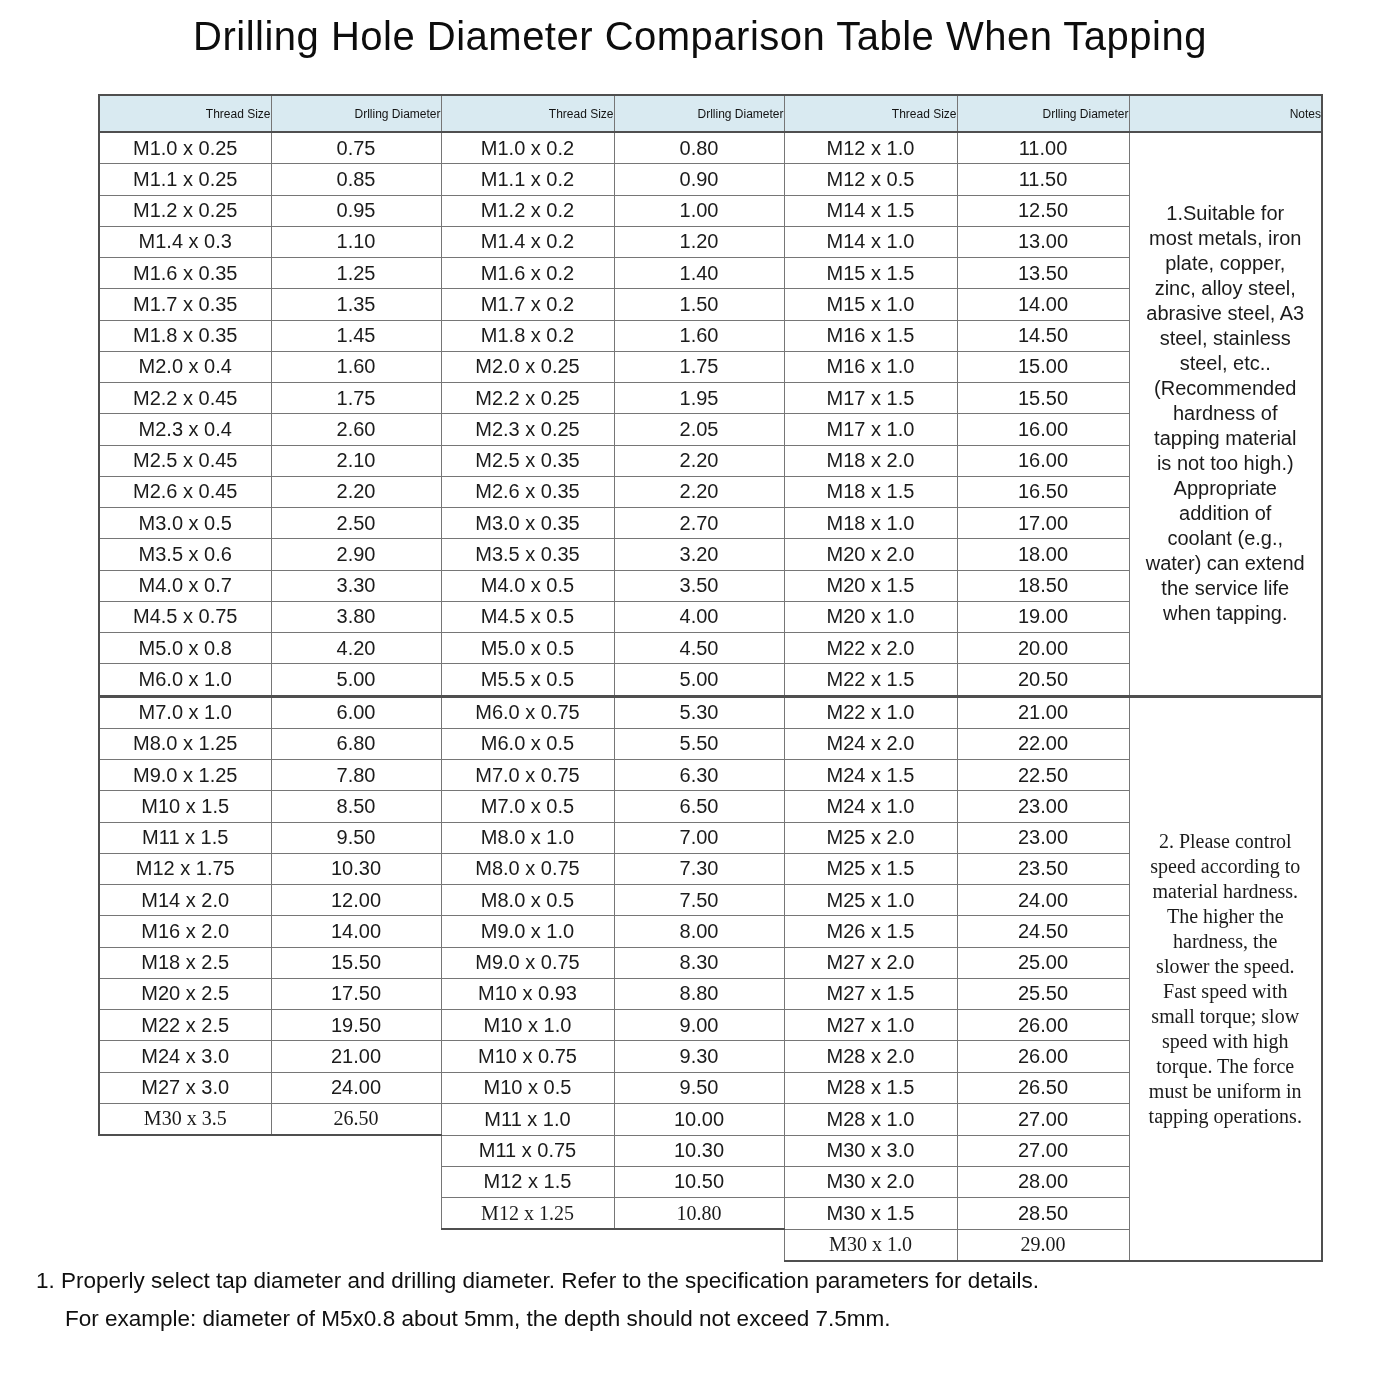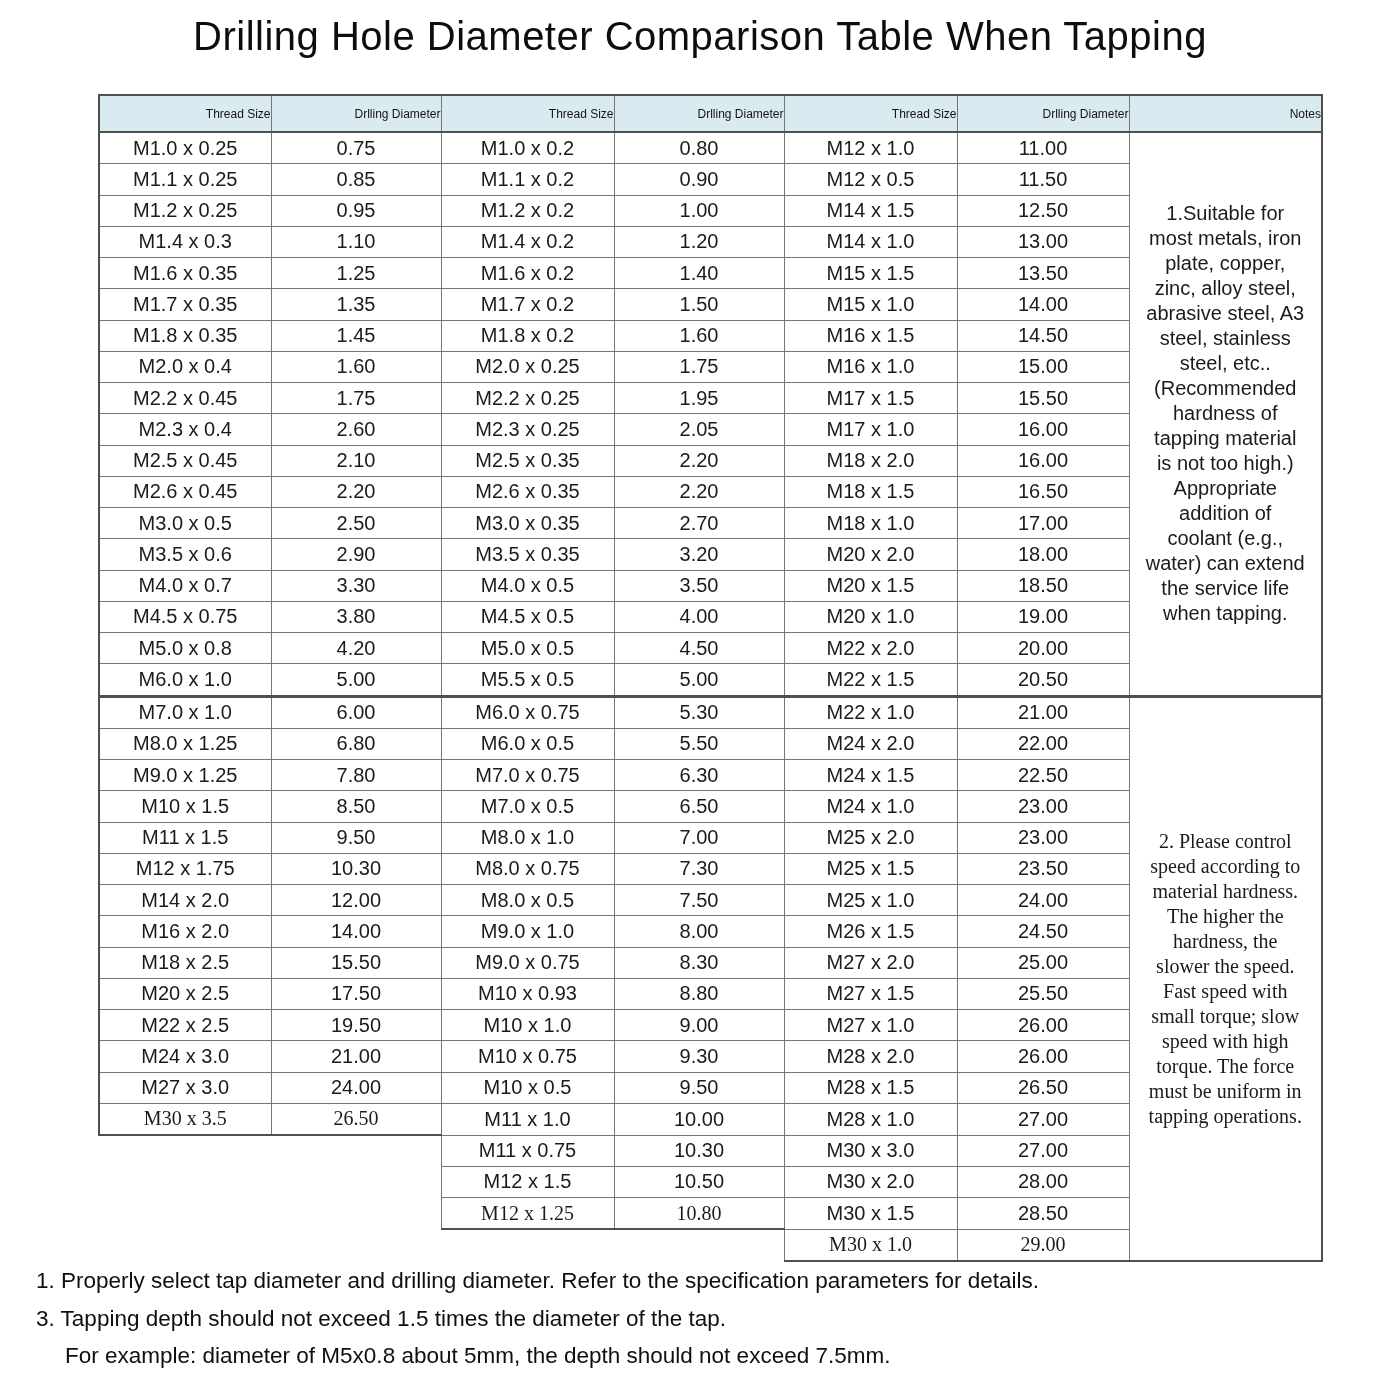--- a/index.html
+++ b/index.html
@@ -367,17 +367,16 @@
           <td class="blank"></td>
           <td class="blank"></td>
           <td class="end">M30 x 1.0</td>
           <td class="end">29.00</td>
         </tr>
       </tbody>
   </table>
 
   <div class="footer">
     <p class="line">1. Properly select tap diameter and drilling diameter. Refer to the specification parameters for details.</p>
-    <p class="line">3. Tapping depth should not exceed 1.5 times the diameter of the tap.</p>
     <p class="line indent">For example: diameter of M5x0.8 about 5mm, the depth should not exceed 7.5mm.</p>
   </div>
 
 </div>
 
 </body></html>

